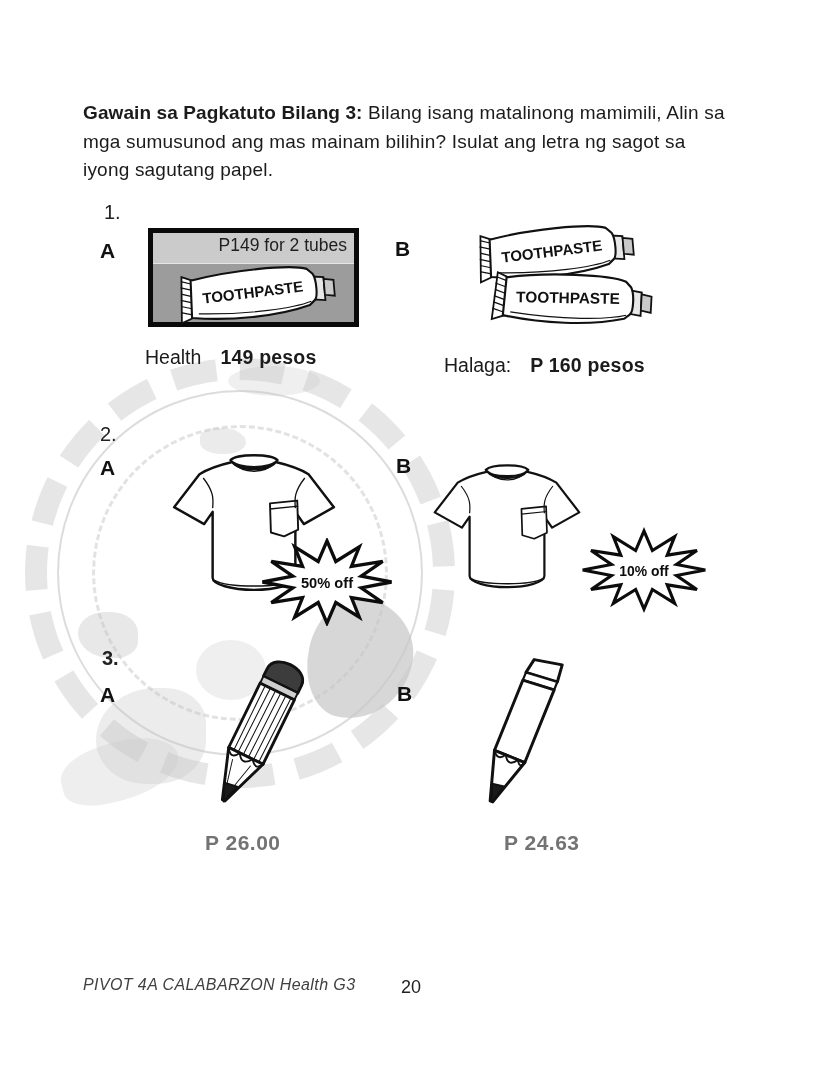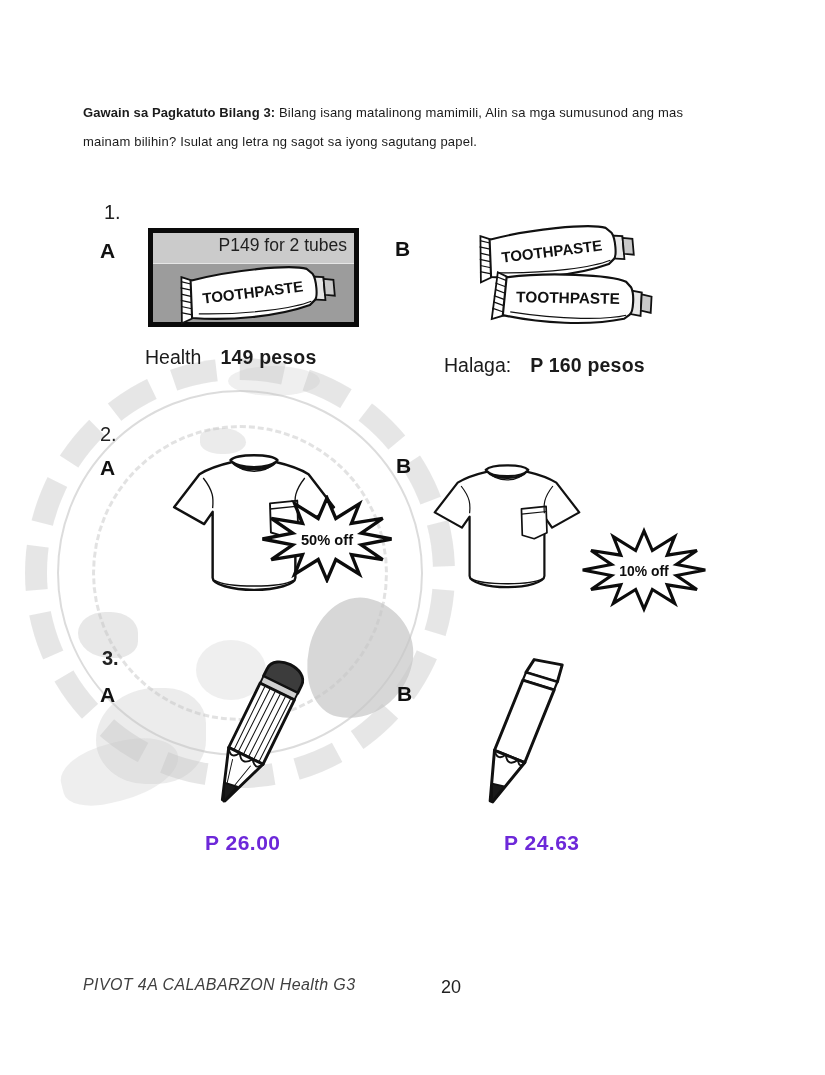--- a/index.html
+++ b/index.html
@@ -5,39 +5,39 @@
   html,body{margin:0;padding:0;background:#888;}
   .page{
     position:relative;width:825px;height:1075px;background:#ffffff;
     font-family:"Liberation Sans", sans-serif;color:#161616;overflow:hidden;
     margin:0 auto;
   }
   .abs{position:absolute;}
   .wm{position:absolute;z-index:0;}
   .content{z-index:1;}
   .title{
-    left:83px;top:99px;width:645px;font-size:13px;line-height:28.5px;color:#1b1b1b;
+    left:83px;top:99px;width:645px;font-size:19px;line-height:28.5px;color:#1b1b1b;
     letter-spacing:.2px;
   }
   .title b{letter-spacing:.1px;}
   .qnum{font-size:20px;color:#222;}
   .optletter{font-size:21px;font-weight:bold;color:#111;}
-  .pricebig{font-size:21px;font-weight:bold;color:#6d28d9;letter-spacing:.5px;}
+  .pricebig{font-size:21px;font-weight:bold;color:#737373;letter-spacing:.5px;}
   .halaga{font-size:19.5px;color:#1b1b1b;}
   .halaga b{margin-left:19px;letter-spacing:.2px;}
   .tpbox{
     left:148px;top:228px;width:211px;height:99px;
     border:5px solid #0a0a0a;background:#9c9c9c;box-sizing:border-box;
   }
   .tpbox-header{
     height:31px;background:#cbcbcb;font-size:17.5px;color:#1f1f1f;
     text-align:right;padding:2px 7px 0 4px;box-sizing:border-box;border-bottom:1px solid #e6e6e6;
   }
   .footer-src{left:83px;top:976px;font-size:16px;font-style:italic;color:#404040;letter-spacing:.4px;}
-  .footer-page{left:401px;top:977px;font-size:18px;color:#222;margin-left:40px;}
+  .footer-page{left:401px;top:977px;font-size:18px;color:#222;}
   svg{display:block;}
   .ring-outer{
     left:25px;top:358px;width:430px;height:430px;border-radius:50%;
     border:22px dashed #cfcfcf;opacity:.5;box-sizing:border-box;
   }
   .ring-mid{
     left:57px;top:390px;width:366px;height:366px;border-radius:50%;
     border:2px solid #c9c9c9;opacity:.65;box-sizing:border-box;
   }
   .ring-inner{
@@ -128,21 +128,21 @@
         <path d="M75,11 C82,21 118,21 125,11 C118,4 82,4 75,11 Z"></path>
         <path d="M78,13 C88,26 112,26 122,13" fill="none" stroke-width="1.6"></path>
         <path d="M117,57 L146,54 L147,85 L132,92 L118,88 Z" stroke-width="2"></path>
         <path d="M117,63 L147,60" fill="none" stroke-width="1.4"></path>
         <path d="M58,139 C72,147 128,147 142,139" fill="none" stroke-width="1.6"></path>
         <path d="M46,30 C57,44 57,52 56,62" fill="none" stroke-width="1.4"></path>
         <path d="M154,30 C143,44 143,52 144,62" fill="none" stroke-width="1.4"></path>
       </g>
     </svg>
   </div>
-  <div class="abs content" style="left:258px;top:495px;width:138px;height:88px;">
+  <div class="abs content" style="left:258px;top:538px;width:138px;height:88px;">
     <svg viewBox="0 0 140 90" width="138" height="88">
       <polygon points="136,45 105,51 127,66 95,61 103,81 79,66 70,87 61,66 37,81 45,61 13,66 35,51 4,45 35,39 13,24 45,29 37,9 61,24 70,3 79,24 103,9 95,29 127,24 105,39" fill="#fff" stroke="#0c0c0c" stroke-width="3.4"></polygon>
       <text x="70" y="51" font-size="15" font-weight="bold" text-anchor="middle" fill="#0c0c0c">50% off</text>
     </svg>
   </div>
 
   <div class="abs content optletter" style="left:396px;top:454px;">B</div>
   <div class="abs content" style="left:422px;top:455px;width:170px;height:147px;">
     <svg viewBox="0 0 200 160" width="170" height="147">
       <g stroke="#111" stroke-width="2.6" fill="#fff" stroke-linejoin="round">

